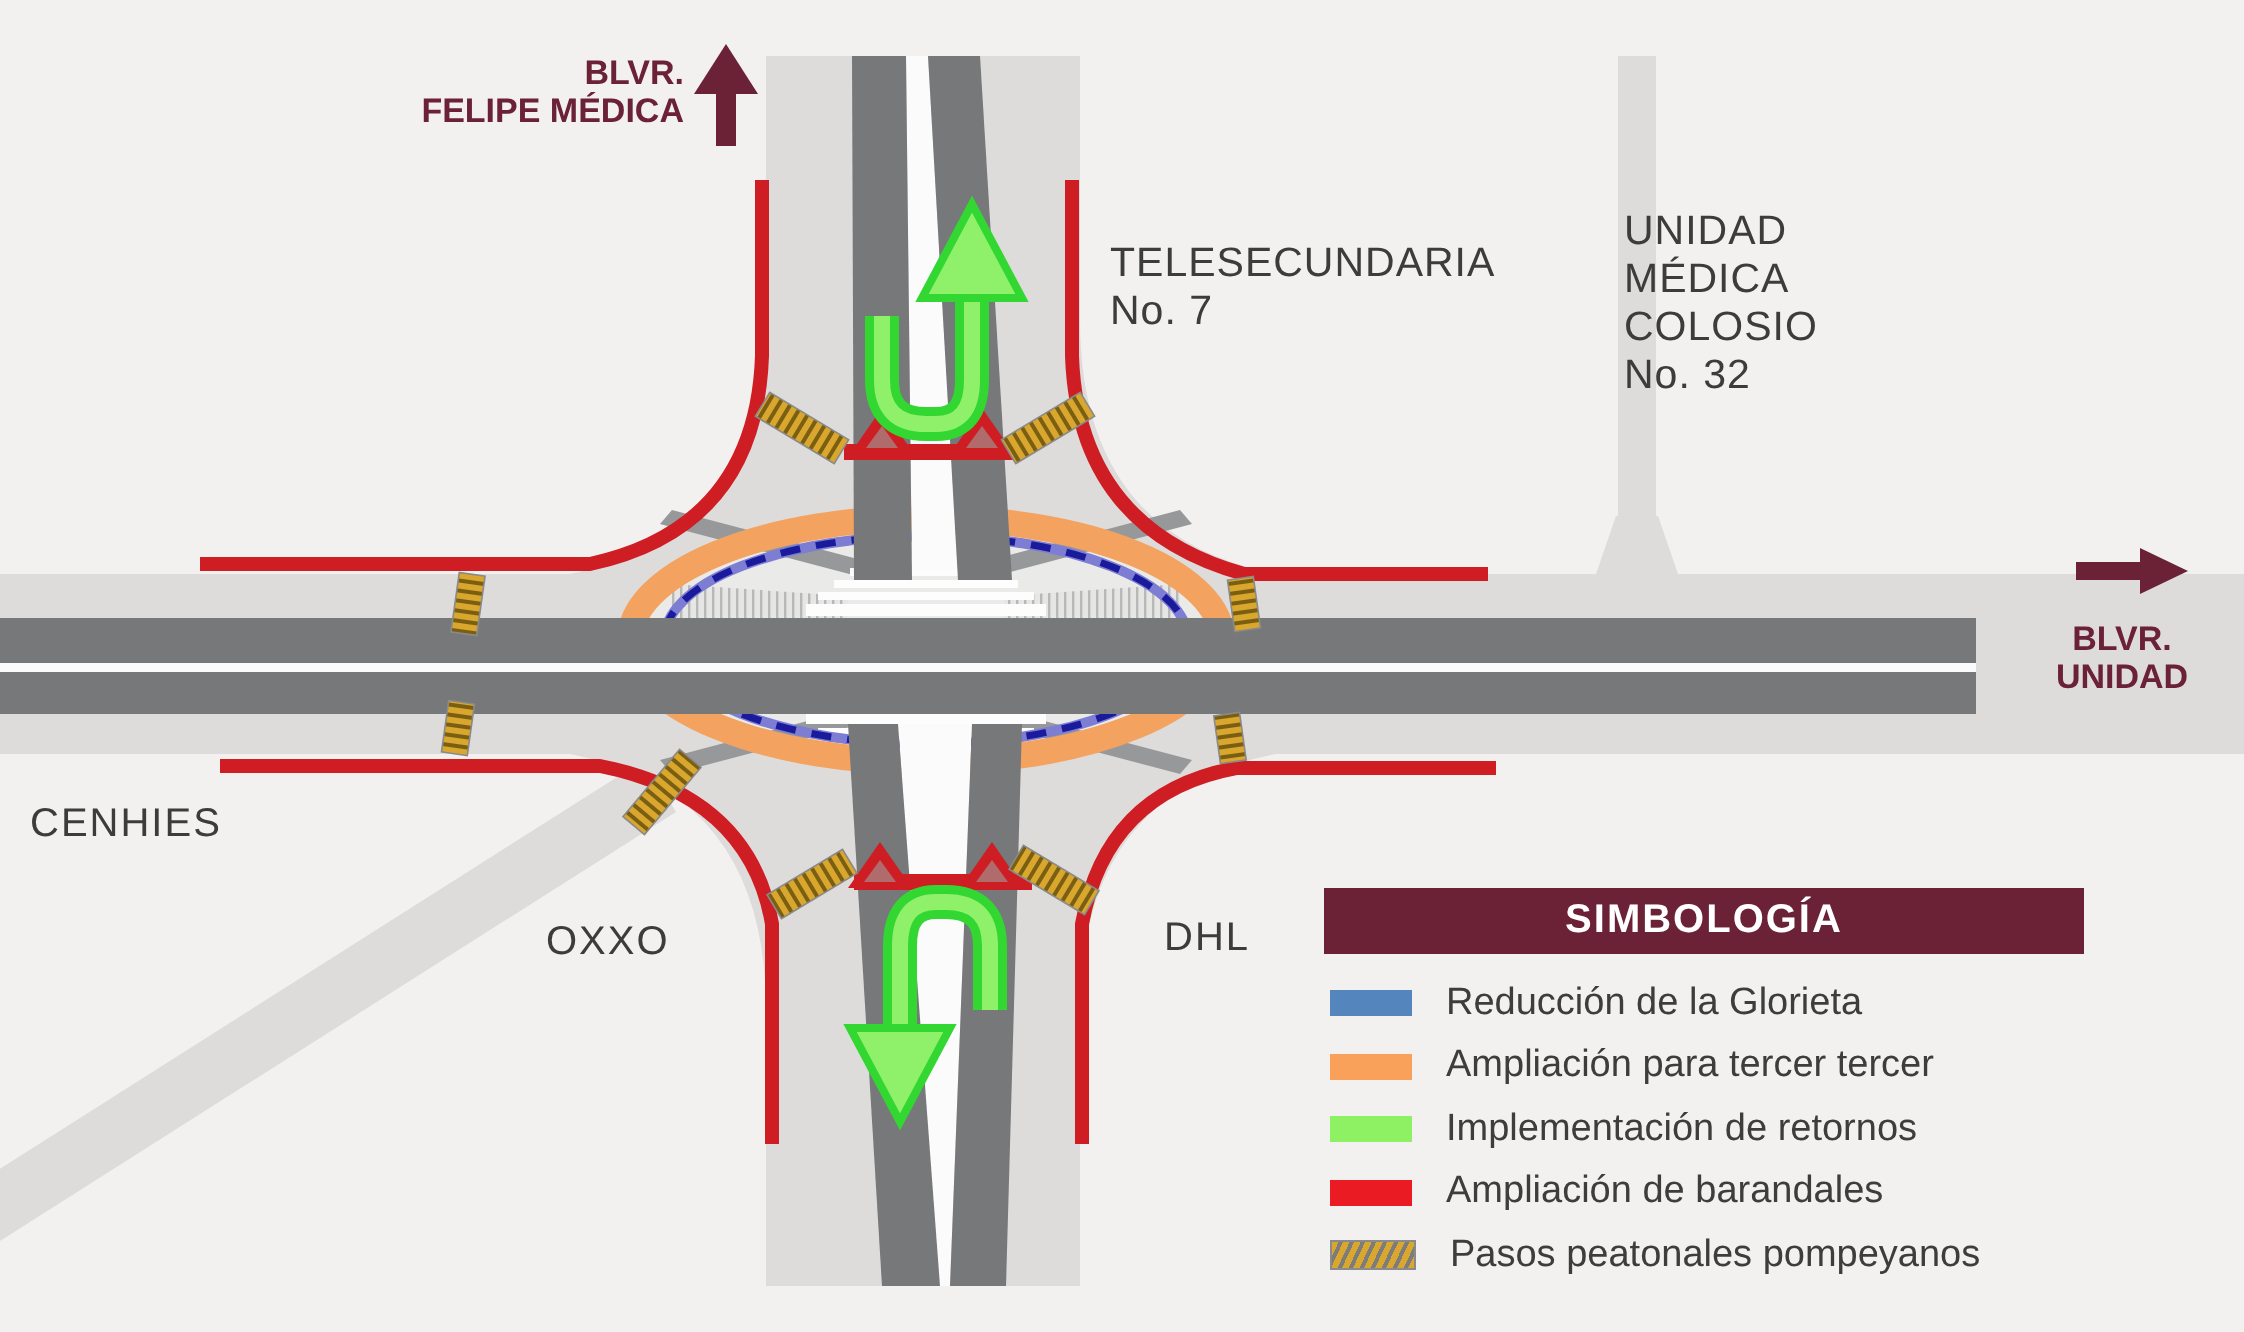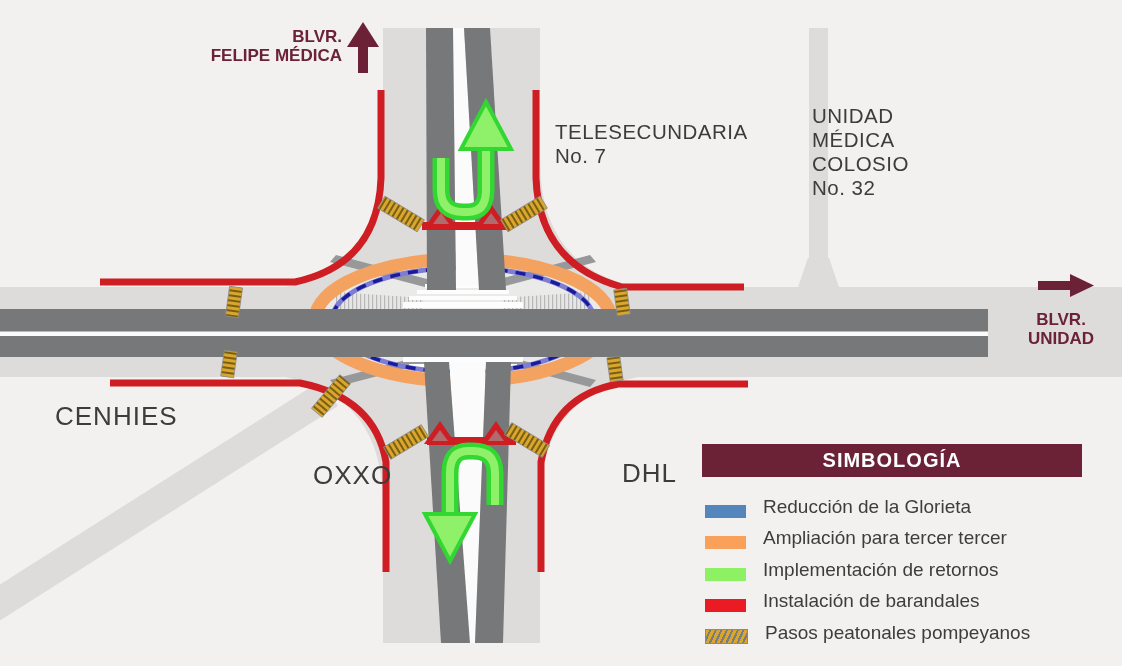--- a/index.html
+++ b/index.html
@@ -19,28 +19,28 @@
   .median{fill:var(--median);}
   .ramp{fill:var(--ramp);}
   .stair{fill:#FDFDFD;}
   .redline{stroke:var(--red);stroke-width:7;fill:none;stroke-linejoin:round;}
   .redfill{fill:var(--red);}
   .tri-inner{fill:#B06C6C;}
   .xwalk{stroke:#8A8A8A;stroke-width:0.8;}
   .glabel{position:absolute;color:var(--text);white-space:nowrap;}
   .maroon-label{position:absolute;color:var(--maroon);font-weight:bold;
                 font-size:17px;line-height:19px;text-align:center;white-space:nowrap;}
-  .place-lg{font-size:26px;letter-spacing:1px;margin-left:40px;}
+  .place-lg{font-size:20px;letter-spacing:1px;}
   .place-md{font-size:20.5px;line-height:24px;text-align:left;letter-spacing:0.5px;}
-  #legend{position:absolute;left:702px;top:444px;width:380px;}
+  #legend{position:absolute;left:662px;top:444px;width:380px;}
   #legend .hdr{height:33px;background:var(--maroon);color:#fff;font-weight:bold;
                font-size:20px;letter-spacing:1px;display:flex;align-items:center;
                justify-content:center;}
   #legend .rows{margin-top:9px;}
-  #legend .row{height:31.5px;display:flex;align-items:flex-end;}
+  #legend .row{height:31.5px;display:flex;align-items:center;}
   #legend .sw{width:41px;height:13px;margin-left:3px;margin-right:17px;flex:none;}
   #legend .sw.striped{background:repeating-linear-gradient(115deg,
         var(--gold) 0 3px,#7C7C7C 3px 5px);border:1px solid #8A8A8A;}
   #legend .lbl{font-size:19px;color:#3D3D3D;white-space:nowrap;}
 </style>
 </head>
 <body>
 
 <div id="stage">
 
@@ -213,21 +213,21 @@
       <div class="row">
         <span class="sw" style="background: rgb(249, 161, 91);"></span>
         <span class="lbl">Ampliación para tercer tercer</span>
       </div>
       <div class="row">
         <span class="sw" style="background: rgb(142, 241, 99);"></span>
         <span class="lbl">Implementación de retornos</span>
       </div>
       <div class="row">
         <span class="sw" style="background: rgb(234, 27, 35);"></span>
-        <span class="lbl">Instalación de barandales</span>
+        <span class="lbl">Ampliación de barandales</span>
       </div>
       <div class="row">
         <span class="sw striped"></span>
         <span class="lbl">Pasos peatonales pompeyanos</span>
       </div>
     </div>
   </div>
 
 </div>
 

